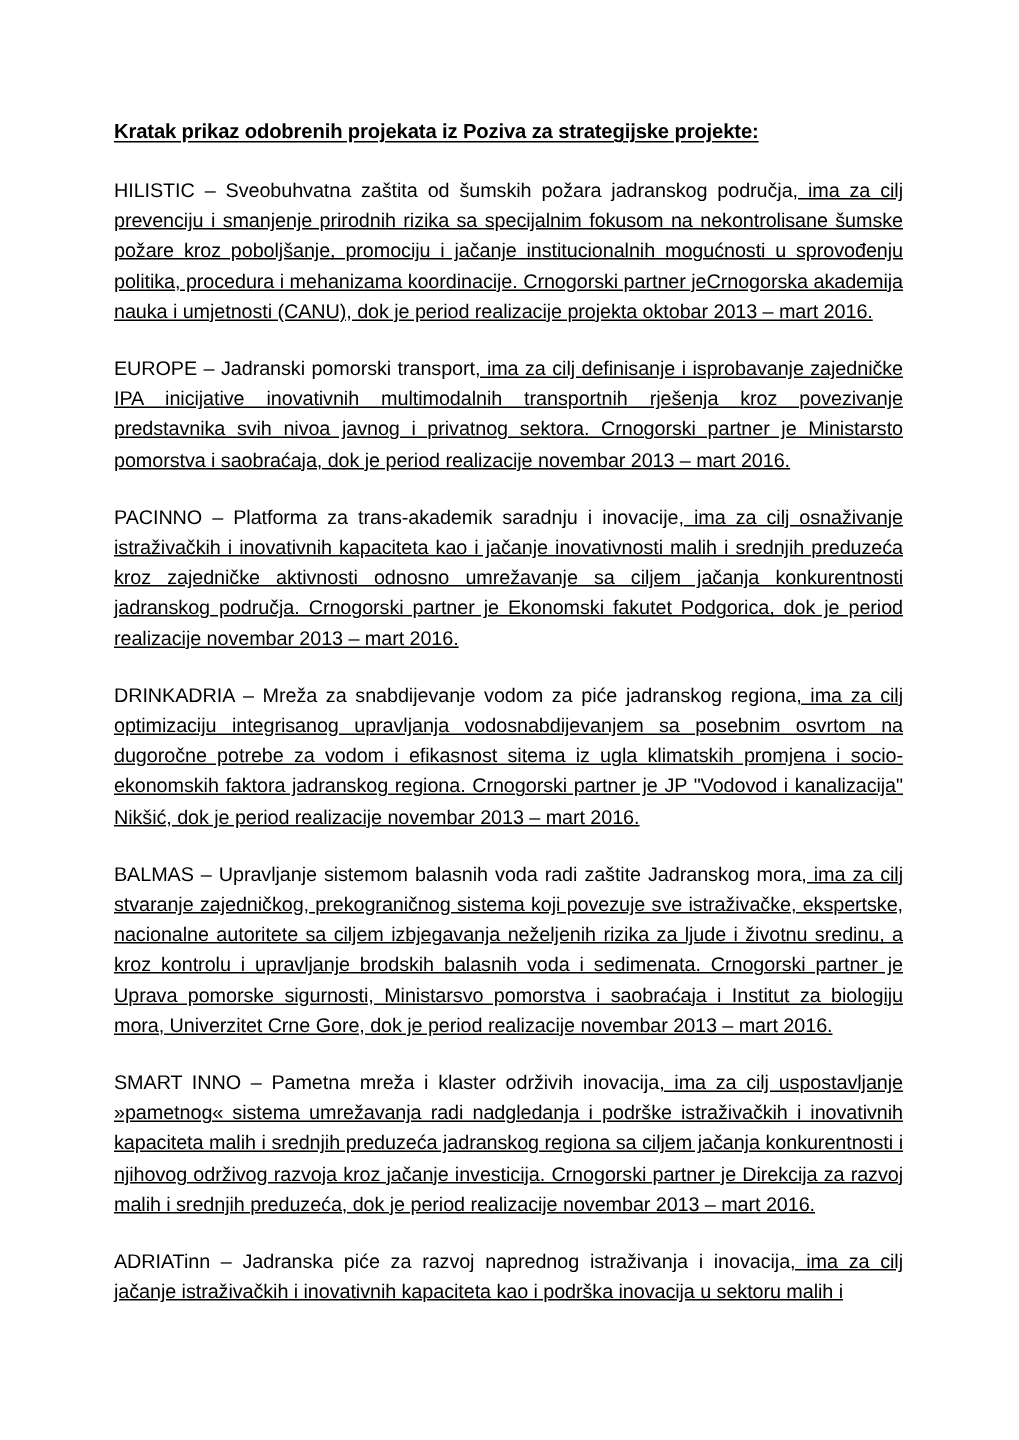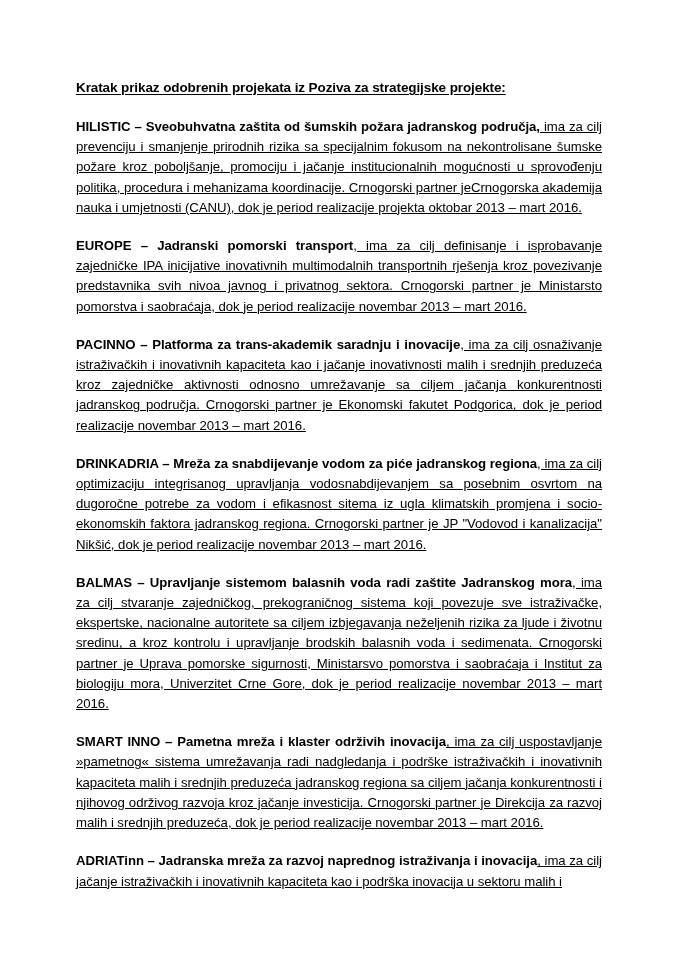--- a/index.html
+++ b/index.html
@@ -51,21 +51,21 @@
     margin: 0 0 18px 0;
     letter-spacing: -0.05px;
     word-spacing: 0px;
   }
 
   .project:last-child {
     margin-bottom: 0;
   }
 
   .project-title {
-    font-weight: bold;
+    font-weight: normal;
   }
 
   .project-body {
     font-weight: normal;
     text-decoration: underline;
   }
 </style>
 </head>
 <body>
 
@@ -93,17 +93,17 @@
 
     <p class="project">
       <span class="project-title">BALMAS – Upravljanje sistemom balasnih voda radi zaštite Jadranskog mora</span><span class="project-body">, ima za cilj stvaranje zajedničkog, prekograničnog sistema koji povezuje sve istraživačke, ekspertske, nacionalne autoritete sa ciljem izbjegavanja neželjenih rizika za ljude i životnu sredinu, a kroz kontrolu i upravljanje brodskih balasnih voda i sedimenata. Crnogorski partner je Uprava pomorske sigurnosti, Ministarsvo pomorstva i saobraćaja i Institut za biologiju mora, Univerzitet Crne Gore, dok je period realizacije novembar 2013 – mart 2016.</span>
     </p>
 
     <p class="project">
       <span class="project-title">SMART INNO – Pametna mreža i klaster održivih inovacija</span><span class="project-body">, ima za cilj uspostavljanje »pametnog« sistema umrežavanja radi nadgledanja i podrške istraživačkih i inovativnih kapaciteta malih i srednjih preduzeća jadranskog regiona sa ciljem jačanja konkurentnosti i njihovog održivog razvoja kroz jačanje investicija. Crnogorski partner je Direkcija za razvoj malih i srednjih preduzeća, dok je period realizacije novembar 2013 – mart 2016.</span>
     </p>
 
     <p class="project">
-      <span class="project-title">ADRIATinn – Jadranska mreža za razvoj naprednog istraživanja i inovacija</span><span class="project-body">, ima za cilj jačanje istraživačkih i inovativnih kapaciteta kao i podrška inovacija u sektoru malih i</span>
+      <span class="project-title">ADRIATinn – Jadranska piće za razvoj naprednog istraživanja i inovacija</span><span class="project-body">, ima za cilj jačanje istraživačkih i inovativnih kapaciteta kao i podrška inovacija u sektoru malih i</span>
     </p>
 
   </div>
 </div>
 
 </body></html>

